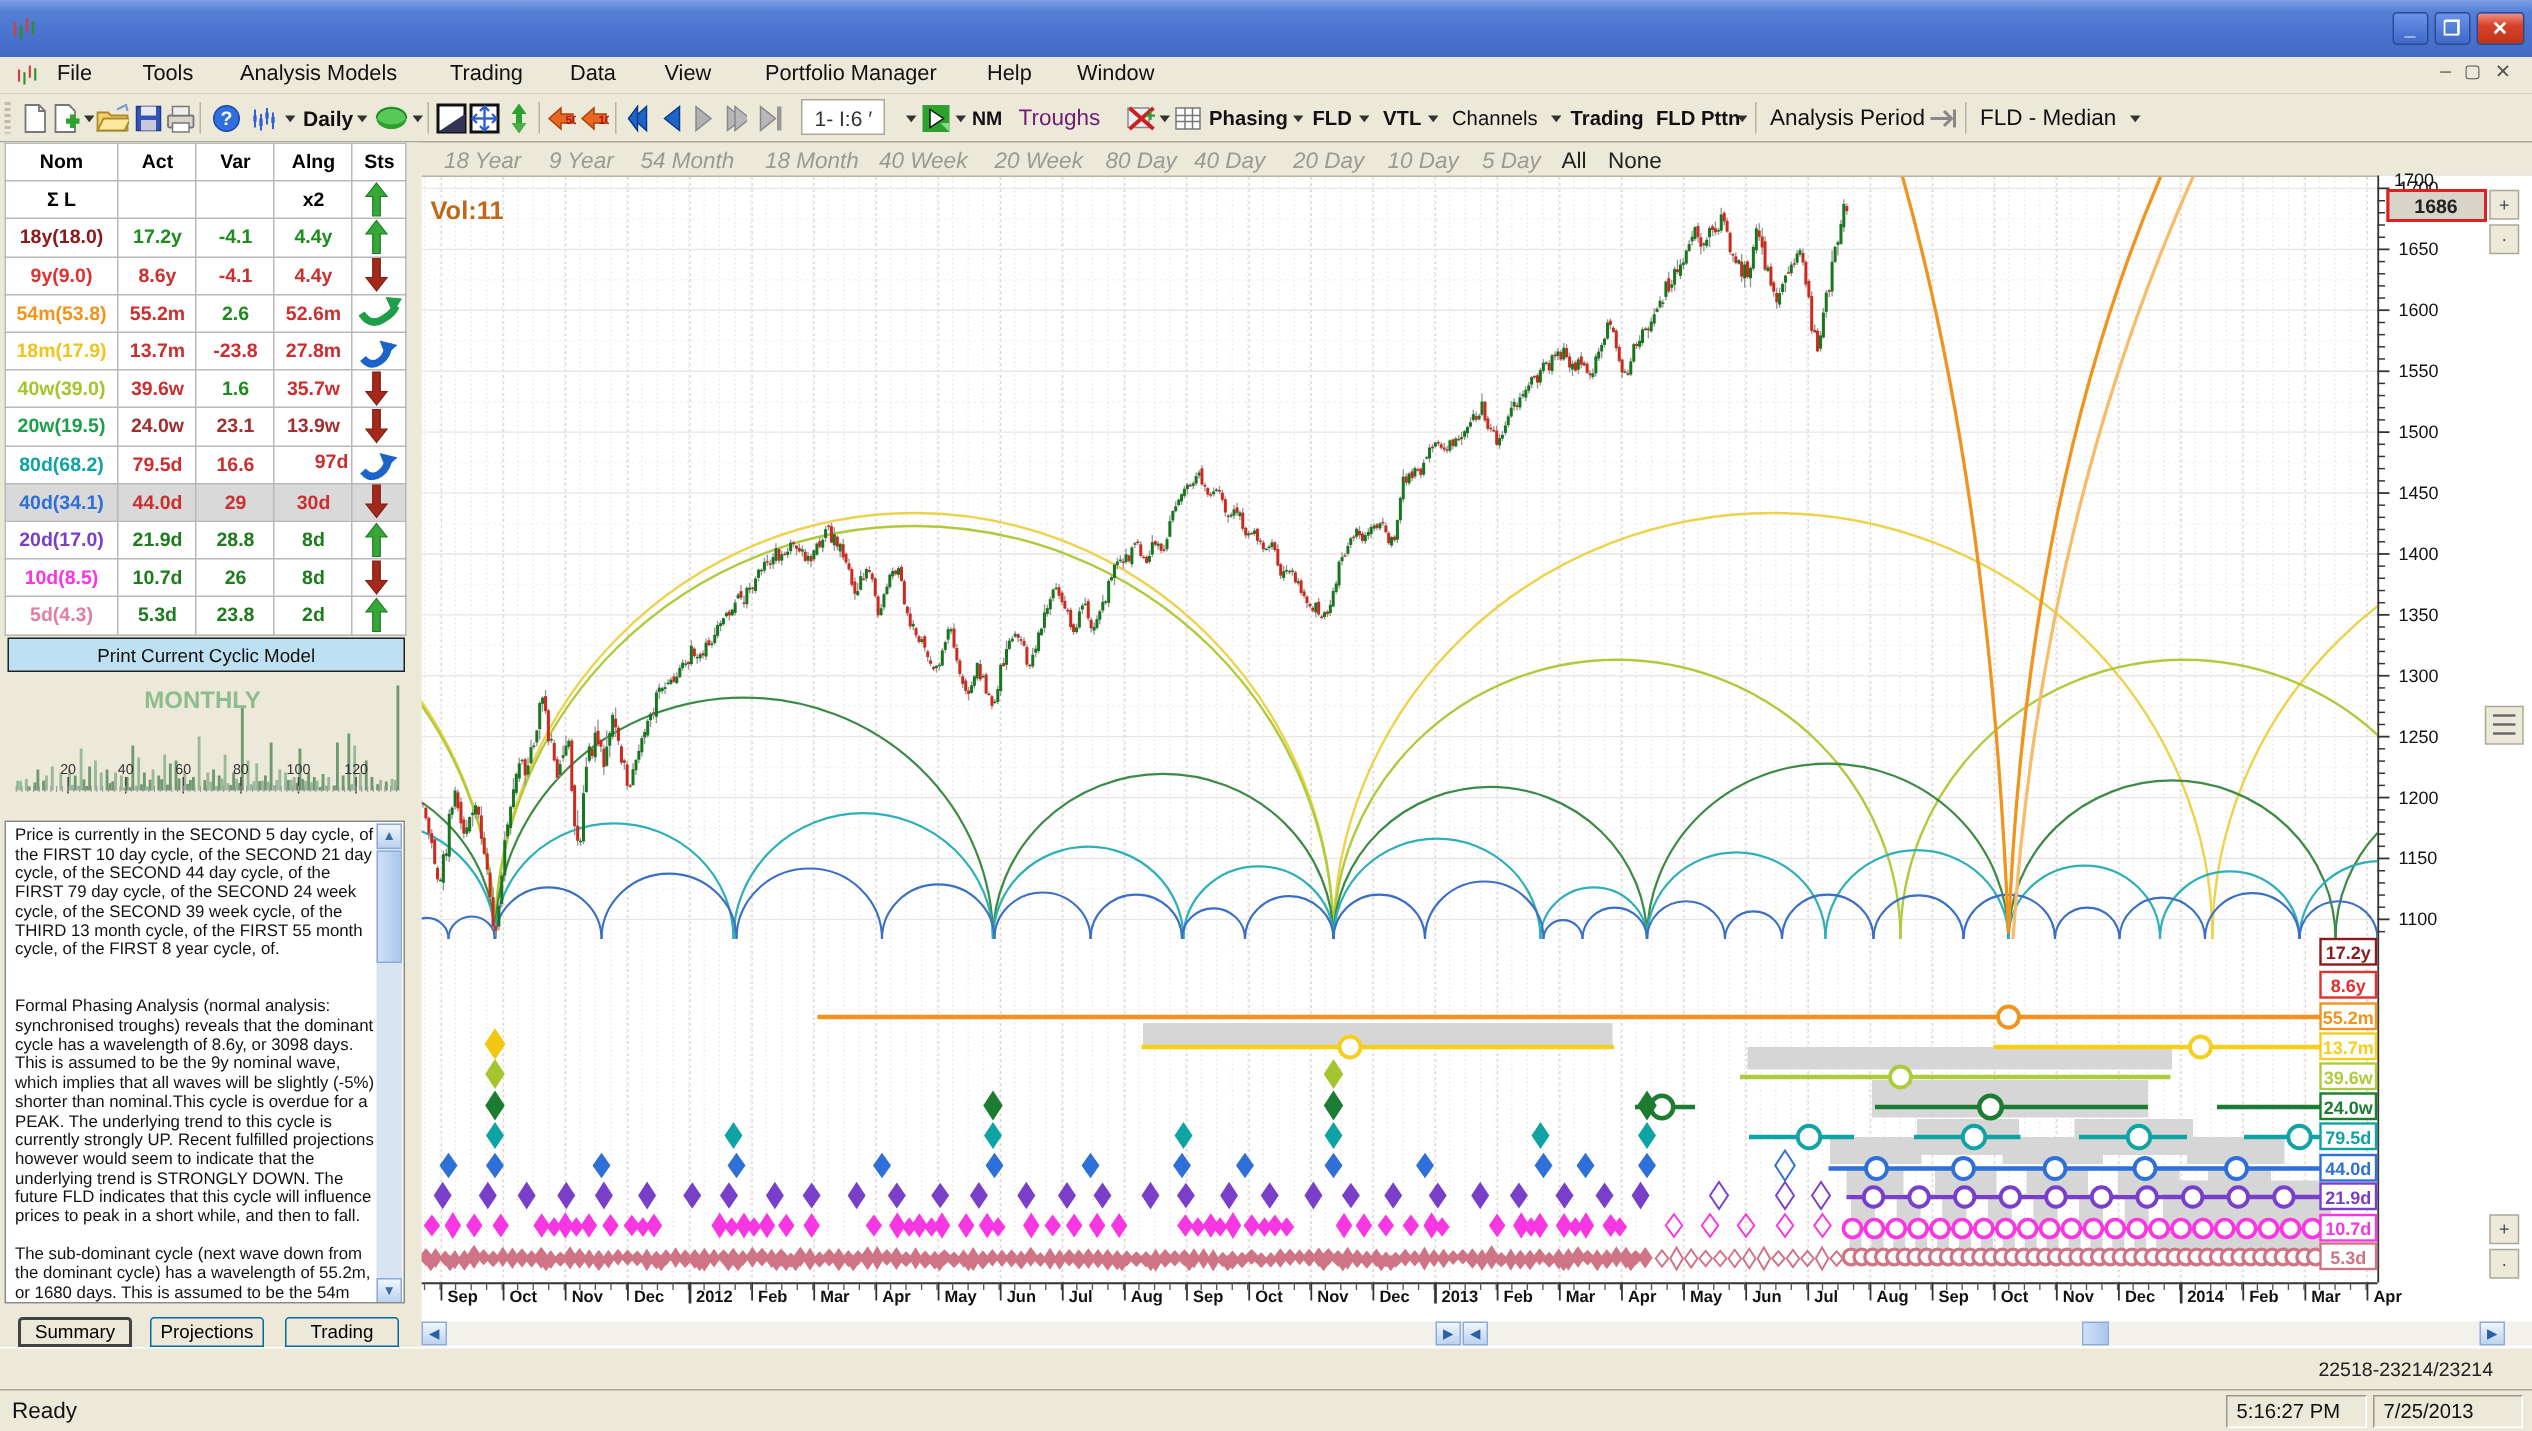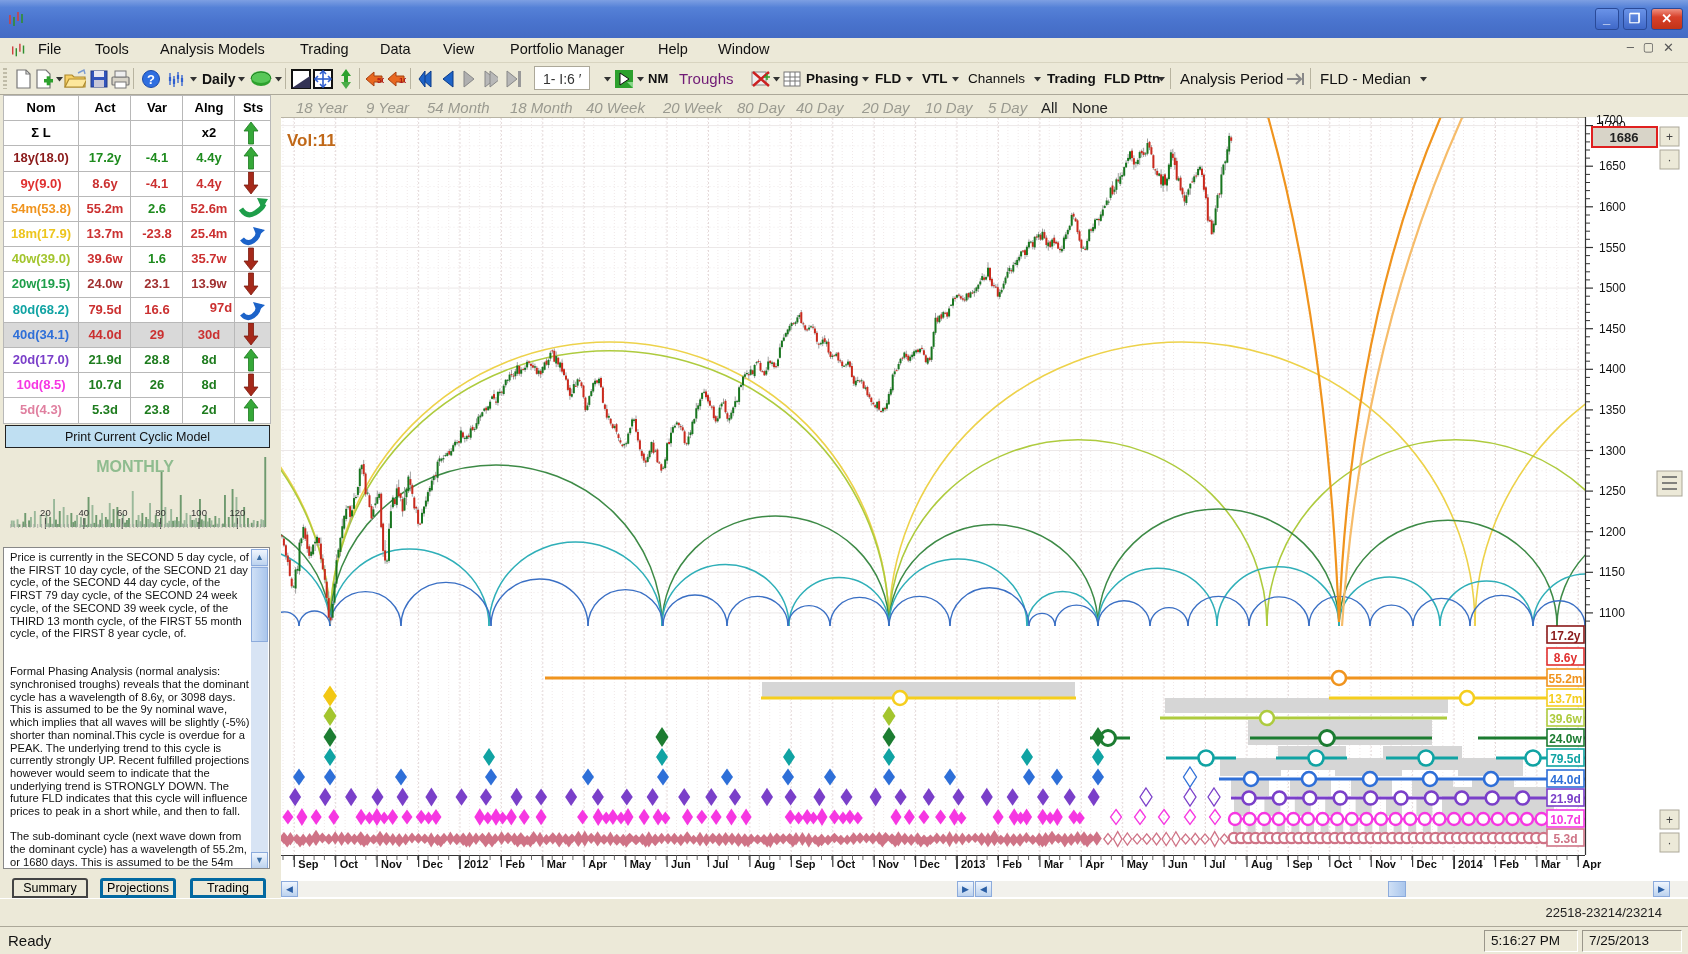--- a/index.html
+++ b/index.html
@@ -6,21 +6,21 @@
 .menubar{position:absolute;left:0;top:38px;width:1688px;height:25px;background:#ece9d8;font-size:14.5px;color:#111;border-bottom:1px solid #d8d4c0}
 .menubar span.mi{position:absolute;top:3px}
 .toolbar{position:absolute;left:0;top:63px;width:1688px;height:32px;background:#ece9d8;border-bottom:1px solid #aca899}
 .numbox{display:inline-block;background:#fff;border:1px solid #aca899;font-size:14px;color:#333;padding:1px 8px;vertical-align:middle;height:24px;line-height:22px}
 .left{position:absolute;left:0;top:95px;width:281px;height:803px;background:#ece9d8}
 .tc{position:absolute;display:flex;align-items:center;justify-content:center;font-size:13px}
 .prtbtn{position:absolute;left:5px;top:330px;width:265px;height:23px;background:#bfdff2;border:1px solid #222;font-size:12.5px;display:flex;align-items:center;justify-content:center;color:#111}
 .tbx{position:absolute;left:3px;top:452px;width:267px;height:322px;background:#fff;border:1px solid #888;font-size:11.2px;line-height:12.7px;color:#111;padding:3px 2px 0 6px;overflow:hidden;white-space:nowrap}
 .sbv{position:absolute;right:1px;top:1px;width:17px;height:320px;background:#d8e4f4}
 .sbtn{position:absolute;width:17px;height:17px;background:linear-gradient(180deg,#f0f6fe,#bcd2ee);border:1px solid #8cabdc;color:#3a6ea5;font-size:9px;text-align:center;line-height:15px}
-.tab{position:absolute;top:878px;height:20px;background:#ece9d8;border:3px solid #0369a1;border-radius:3px 3px 0 0;font-size:12.5px;display:flex;align-items:center;justify-content:center}
+.tab{position:absolute;top:878px;height:20px;background:#ece9d8;border:1px solid #0369a1;border-radius:3px 3px 0 0;font-size:12.5px;display:flex;align-items:center;justify-content:center}
 .strip1{position:absolute;left:0;top:898px;width:1688px;height:28px;background:#ece9d8;border-top:1px solid #fff;font-size:13px;color:#222}
 .status{position:absolute;left:0;top:926px;width:1688px;height:28px;background:#ece9d8;border-top:1px solid #aca899;font-size:15px;color:#111}
 .scell{position:absolute;top:3px;height:22px;border:1px solid;border-color:#9a968a #fff #fff #9a968a;padding:2px 6px;font-size:13.5px}
 .hsb{position:absolute;left:281px;top:881px;width:1407px;height:16px;background:#f2f1ec}
 .hsbtn{position:absolute;top:0;width:17px;height:16px;background:linear-gradient(180deg,#f0f6fe,#bcd2ee);border:1px solid #8cabdc;color:#2a5ea5;font-size:9px;text-align:center;line-height:14px}
 .wbtn{position:absolute;top:8px;width:24px;height:22px;border-radius:3px;background:linear-gradient(180deg,#6a93e8,#3f68c8);border:1px solid #2a4a98;color:#fff;font-size:13px;text-align:center;line-height:20px;font-weight:bold}
 </style></head><body>
 <div class="titlebar">
     <svg width="20" height="20" viewBox="0 0 20 20" style="position:absolute;left:7px;top:9px">
       <g stroke="#d04040" stroke-width="1.6">
@@ -271,21 +271,21 @@
     <div class="tc" style="left:131px;top:100.8px;width:52px;height:25.2px;font-weight:bold;color:#1e8b1e">2.6</div>
     <div class="tc" style="left:183px;top:100.8px;width:52px;height:25.2px;font-weight:bold;color:#cb3030">52.6m</div>
     <div style="position:absolute;left:239px;top:101.3px;line-height:0"><svg width="30" height="25" viewBox="0 0 30 25">
         <path d="M2 13 Q8 22 16 17 Q23 13 25 8" fill="none" stroke="#1e9e4a" stroke-width="5"></path>
         <path d="M18 2 L29 3 L23 13 Z" fill="#1e9e4a"></path>
       </svg></div>
     <div style="position:absolute;left:3px;top:126.0px;width:268px;height:25.2px;"></div>
     <div class="tc" style="left:3px;top:126.0px;width:76px;height:25.2px;font-weight:bold;color:#edc51e">18m(17.9)</div>
     <div class="tc" style="left:79px;top:126.0px;width:52px;height:25.2px;font-weight:bold;color:#cb3030">13.7m</div>
     <div class="tc" style="left:131px;top:126.0px;width:52px;height:25.2px;font-weight:bold;color:#cb3030">-23.8</div>
-    <div class="tc" style="left:183px;top:126.0px;width:52px;height:25.2px;font-weight:bold;color:#cb3030">25.4m</div>
+    <div class="tc" style="left:183px;top:126.0px;width:52px;height:25.2px;font-weight:bold;color:#cb3030">27.8m</div>
     <div style="position:absolute;left:239px;top:126.5px;line-height:0"><svg width="28" height="25" viewBox="0 0 28 25">
         <path d="M3 17 Q8 23 14 19 Q20 15 20 7" fill="none" stroke="#1c63c9" stroke-width="5"></path>
         <path d="M14 5 L26 8 L18 15 Z" fill="#1c63c9"></path>
       </svg></div>
     <div style="position:absolute;left:3px;top:151.2px;width:268px;height:25.2px;"></div>
     <div class="tc" style="left:3px;top:151.2px;width:76px;height:25.2px;font-weight:bold;color:#a3c52e">40w(39.0)</div>
     <div class="tc" style="left:79px;top:151.2px;width:52px;height:25.2px;font-weight:bold;color:#cb3030">39.6w</div>
     <div class="tc" style="left:131px;top:151.2px;width:52px;height:25.2px;font-weight:bold;color:#1e8b1e">1.6</div>
     <div class="tc" style="left:183px;top:151.2px;width:52px;height:25.2px;font-weight:bold;color:#cb3030">35.7w</div>
     <div style="position:absolute;left:239px;top:151.7px;line-height:0"><svg width="24" height="24" viewBox="0 0 24 24">

